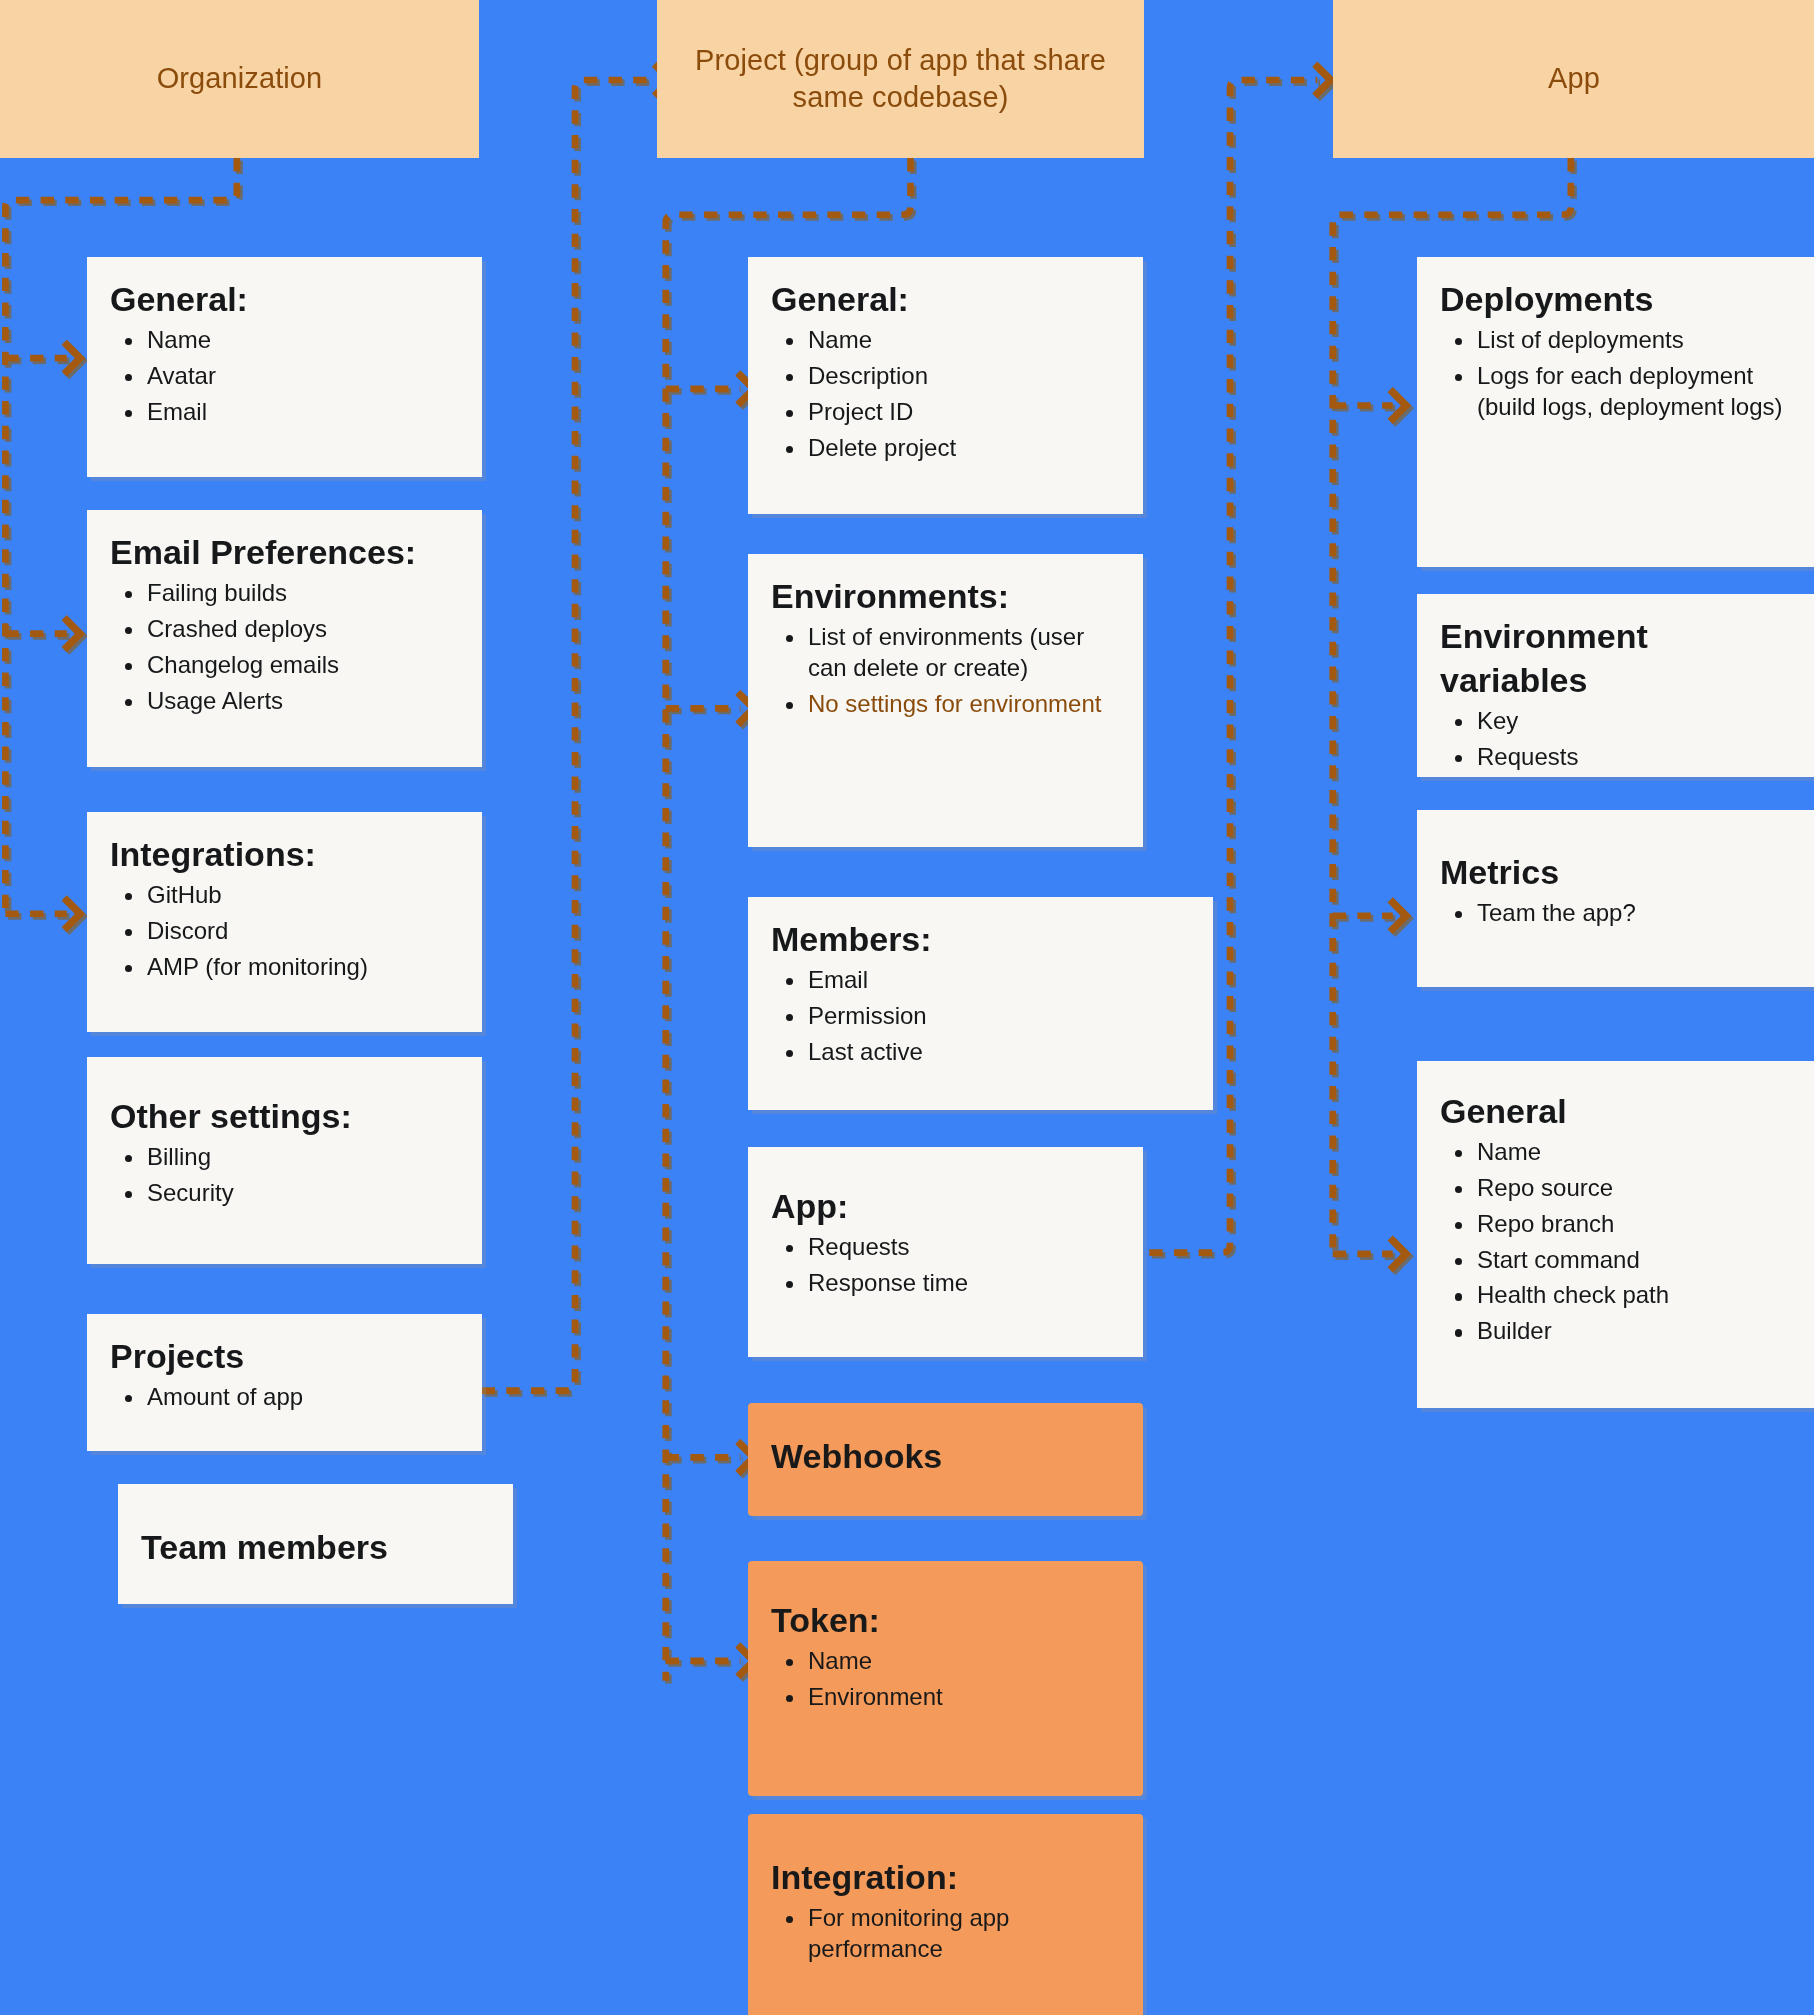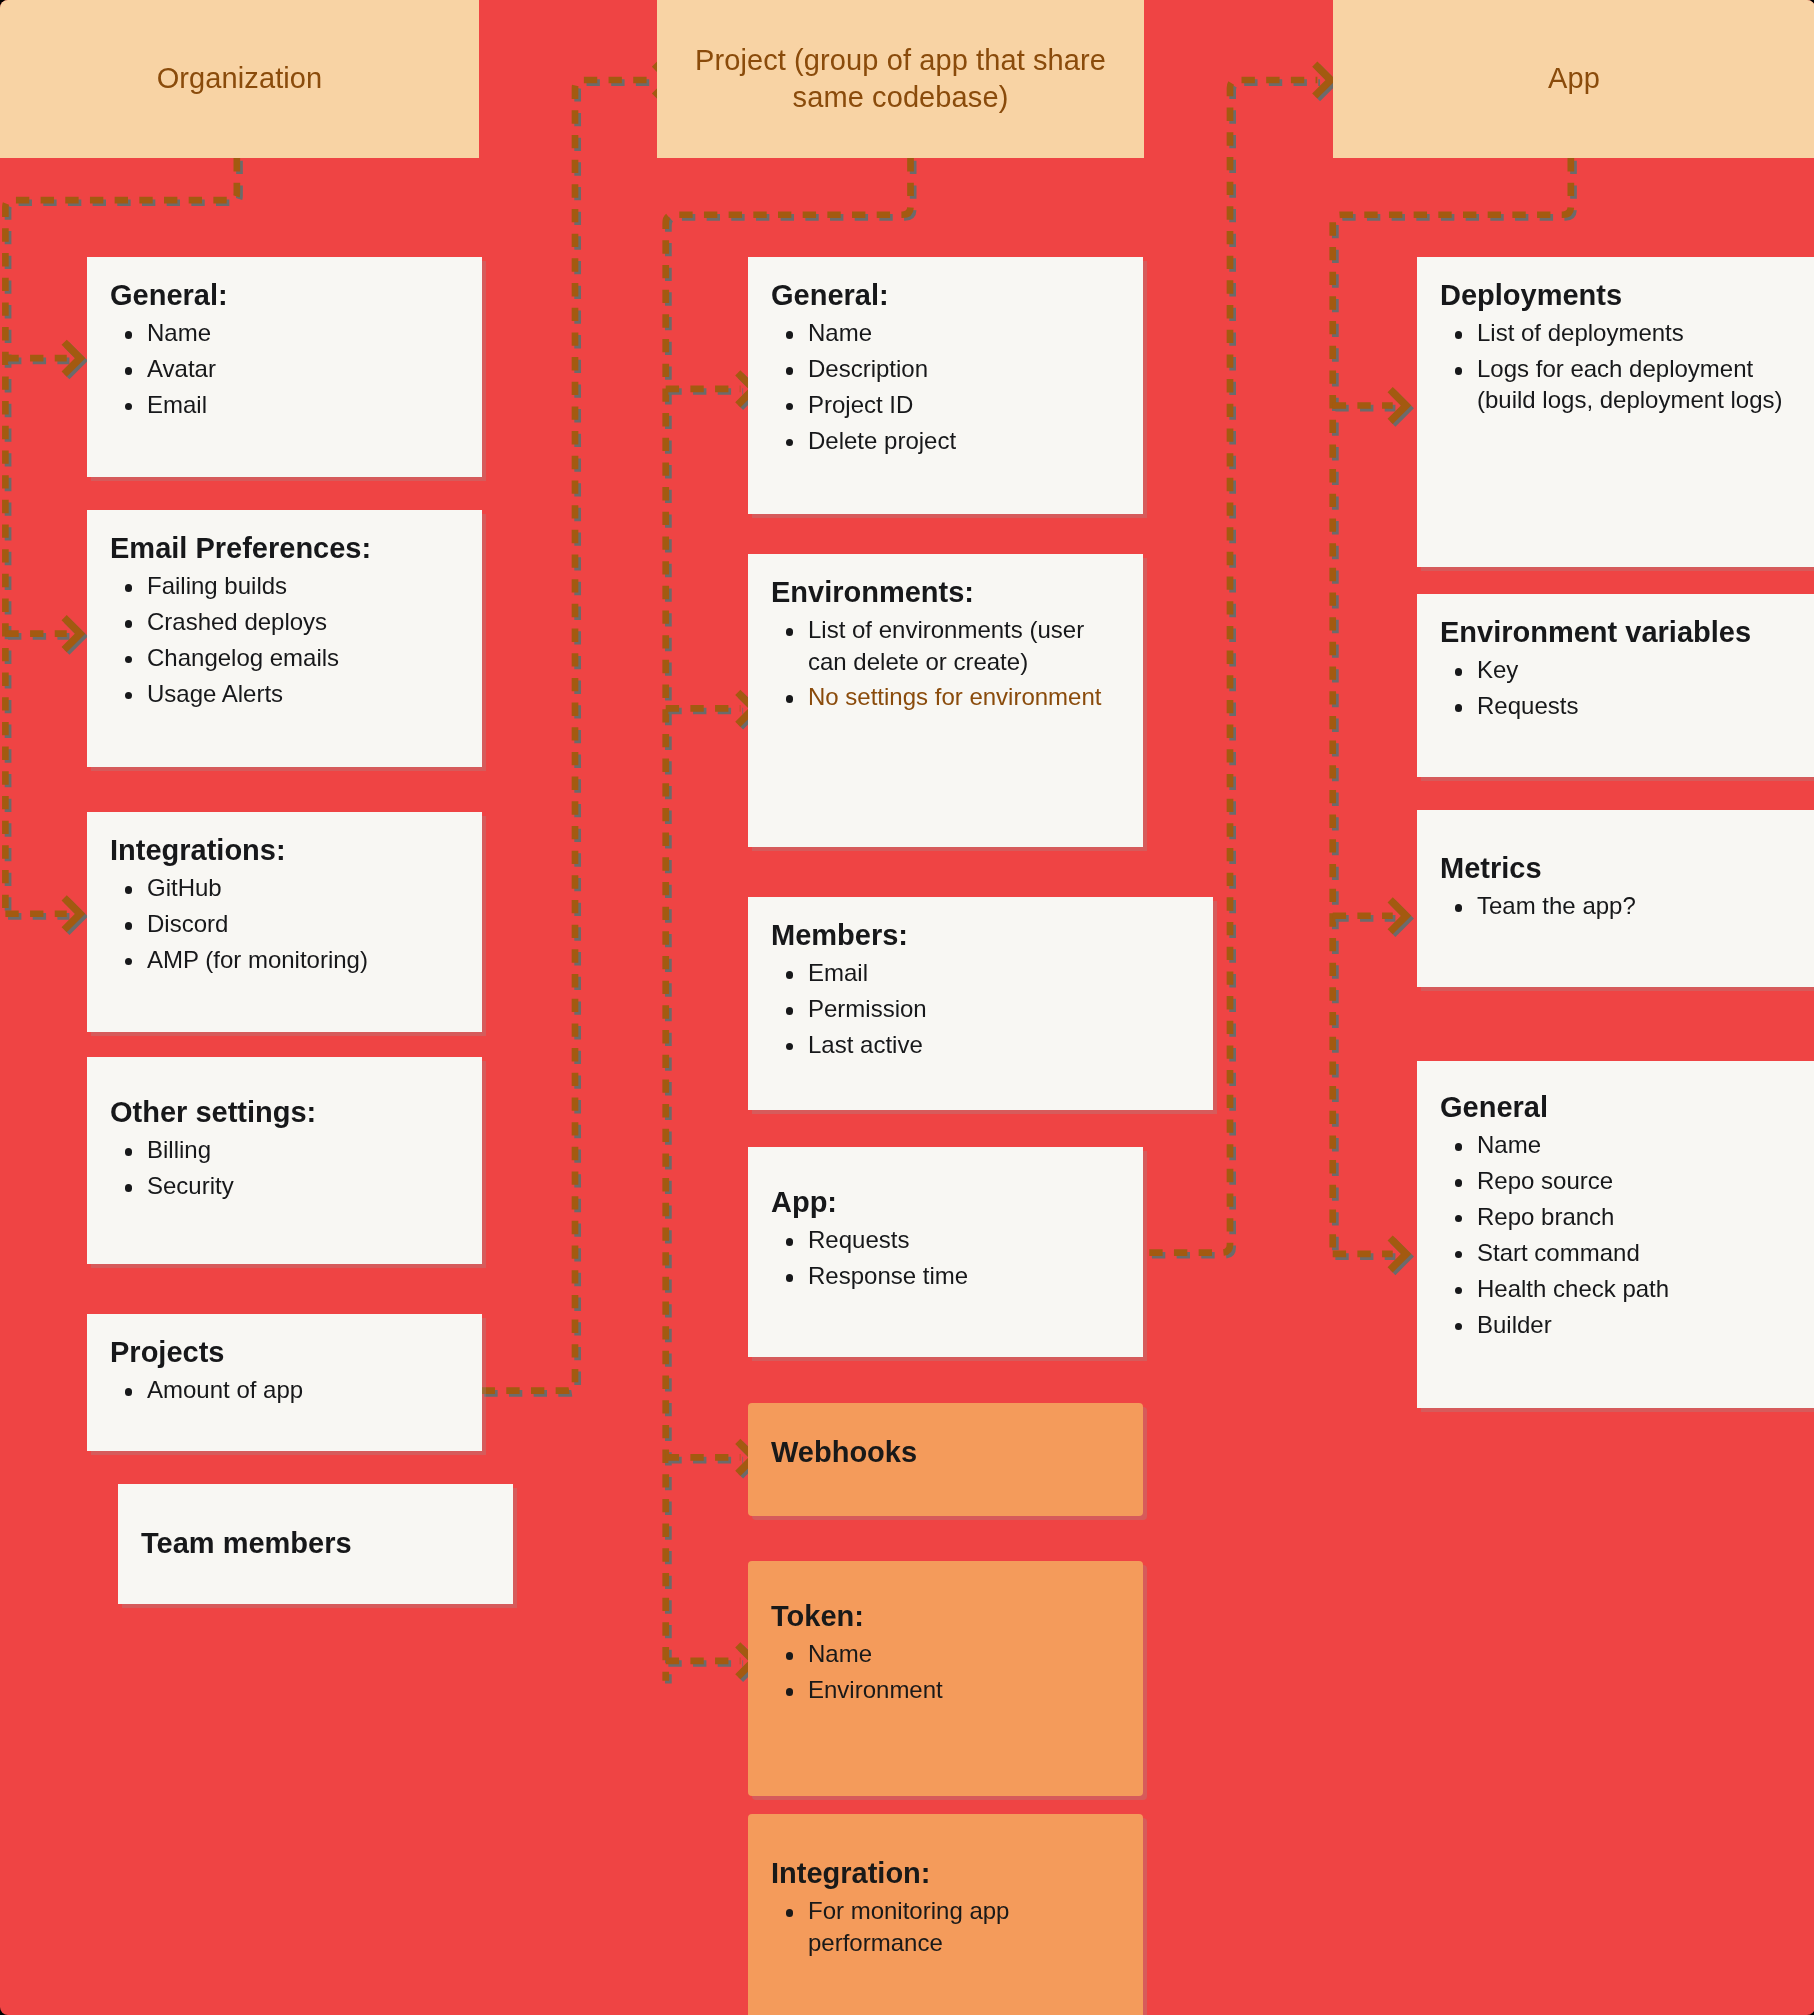--- a/index.html
+++ b/index.html
@@ -4,24 +4,23 @@
 <style>
   html, body {
     margin: 0;
     padding: 0;
     background: #000000;
   }
   #stage {
     position: relative;
     width: 1815px;
     height: 2015px;
-    background: #ef4444;
+    background: #3b82f6;
     overflow: hidden;
     font-family: "Liberation Sans", "DejaVu Sans", sans-serif;
-    border-radius: 8px;
   }
 
   
   #wires {
     position: absolute;
     left: 0; top: 0;
     width: 1815px;
     height: 2015px;
     pointer-events: none;
     z-index: 1;
@@ -52,21 +51,21 @@
     box-sizing: border-box;
     padding: 20px 23px 21.3px 23px;
     z-index: 3;
     box-shadow: 4px 4px 0 rgba(150,150,150,0.28);
   }
   .card.accent {
     background: #F49B5B;
     border-radius: 4px;
   }
   .card .card-title {
-    font-size: 29px;
+    font-size: 34px;
     font-weight: 700;
     color: #17181A;
     line-height: 1.3;
     margin: 0 0 2.7px 0;
   }
   .card ul {
     margin: 2.7px 0 0 0;
     padding-left: 37px;
     list-style: none;
   }

